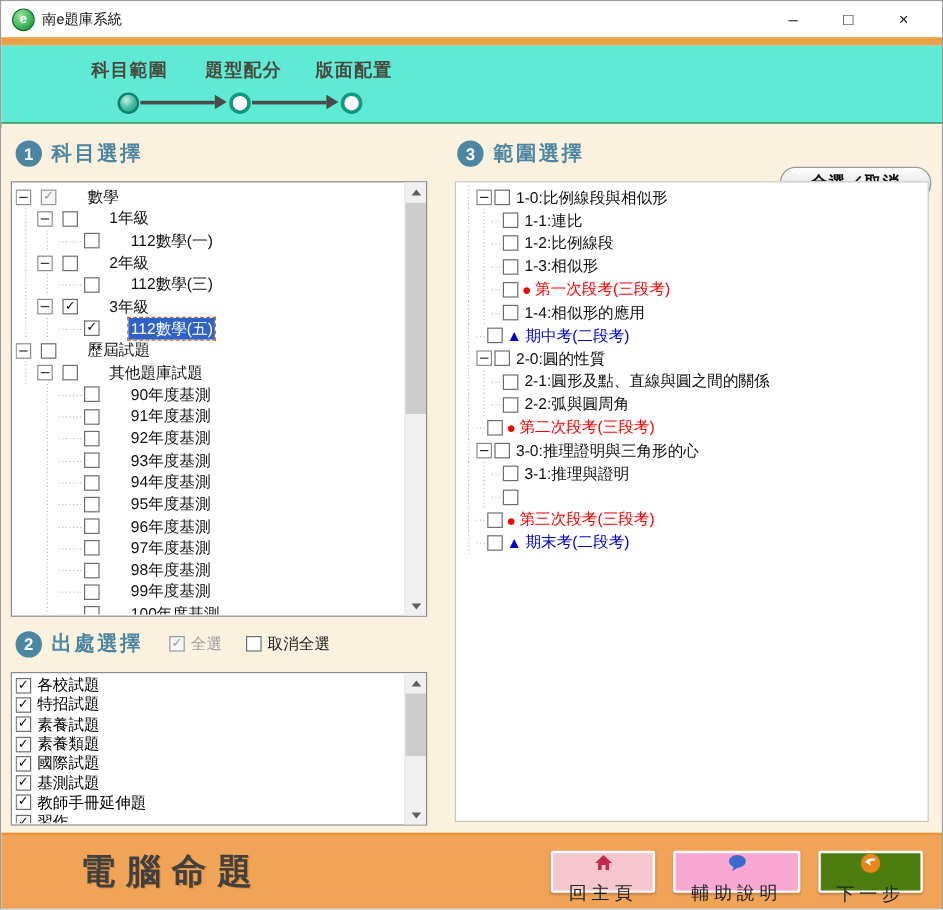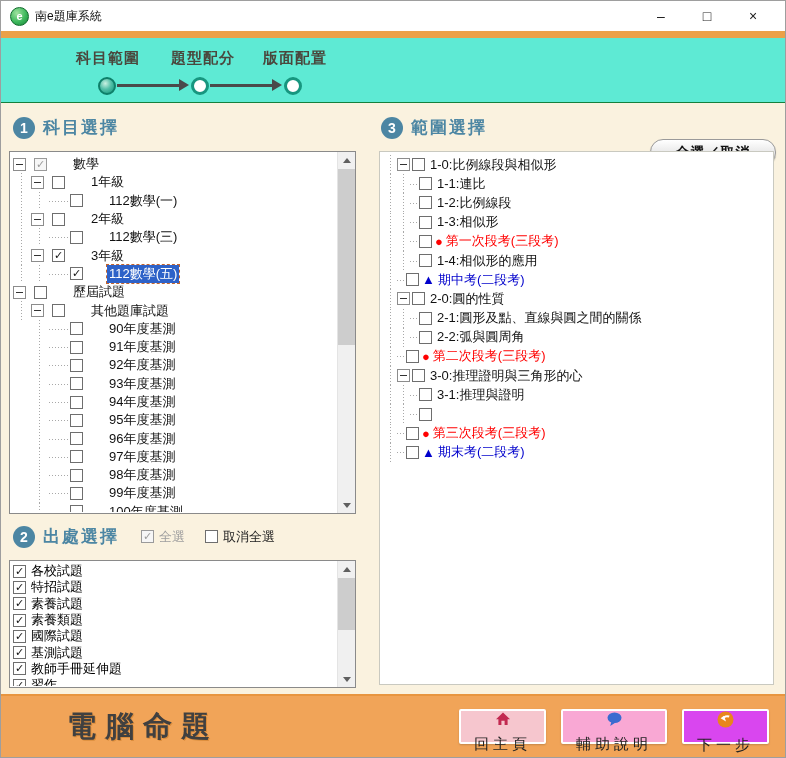--- a/index.html
+++ b/index.html
@@ -90,21 +90,21 @@
   
   .footer{position:absolute;left:0;right:0;bottom:0;height:63px;background:#F1A458;border-top:2px solid #E8953F;
     box-sizing:border-box;display:flex;align-items:center;}
   .brand{color:#404040;font-size:29px;font-weight:bold;letter-spacing:9px;margin-left:66px;
     text-shadow:1px 1px 0 rgba(205,125,40,0.6);}
   .fbtns{margin-left:auto;margin-right:16px;display:flex;gap:15px;}
   .fbtn{height:31px;display:flex;align-items:center;gap:8px;padding:0 13px;border:2px solid #FFFFFF;
     border-radius:2px;font-size:15px;letter-spacing:4px;color:#222;box-shadow:0 1px 2px rgba(0,0,0,0.18);cursor:default;flex-direction:column;}
   .fbtn.home{background:#F6C6CE;}
   .fbtn.help{background:#f9a8d4;}
-  .fbtn.next{background:#d946ef;}
+  .fbtn.next{background:#4d7c0f;}
   .fbtn svg{flex:none;}
 </style>
 </head>
 <body>
 
 <div class="window">
 
   <div class="titlebar">
     <span class="app-icon">e</span>
     <span class="win-title">南e題庫系統</span>

